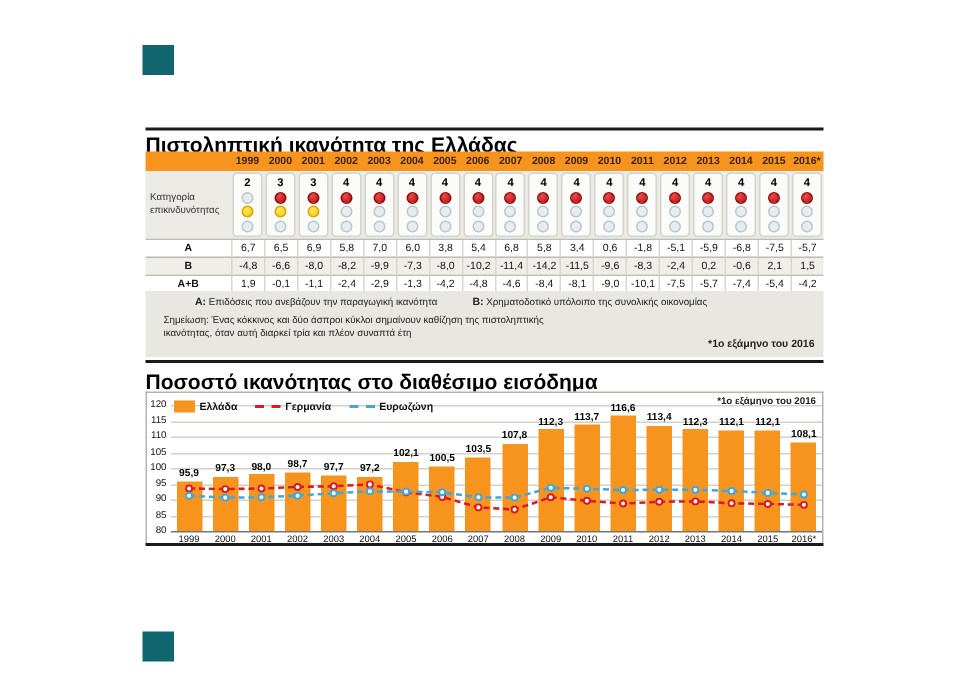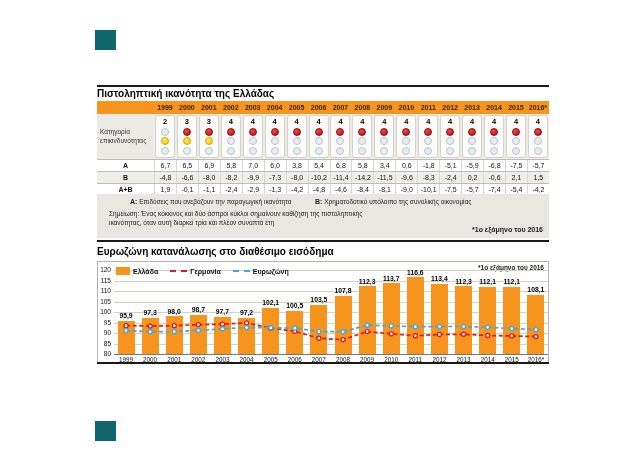--- a/index.html
+++ b/index.html
@@ -2,21 +2,21 @@
 <html><head>
 <meta charset="utf-8">
 <style>
   html,body{margin:0;padding:0;}
   .page{position:relative;width:640px;height:452px;background:#ffffff;overflow:hidden;
         font-family:"Liberation Sans", sans-serif;color:#111;}
   .marker{position:absolute;width:21px;height:20px;background:#11656E;}
   .m-top{left:95px;top:30px;}
   .m-bot{left:95px;top:421px;}
   .rule{position:absolute;left:97px;width:452px;height:2px;background:#1a1a1a;}
-  .sec-title{position:absolute;left:97px;width:452px;font-size:10px;font-weight:bold;color:#000;}
+  .sec-title{position:absolute;left:97px;width:452px;font-size:14px;font-weight:bold;color:#000;}
 
   
   .tbl{position:absolute;left:97px;top:101px;width:452px;border-bottom:1px solid #bdbdb7;}
   .t-row{display:flex;width:452px;}
   .c-lbl{width:57px;flex:none;box-sizing:border-box;}
   .c-yr{flex:1;text-align:center;min-width:0;}
   .hdr-row{background:#F7941E;height:13px;line-height:13px;font-size:7px;font-weight:bold;color:#3b2309;}
   .risk-row{background:#EBEAE5;height:45px;}
   .risk-label{font-size:6.5px;color:#333;display:flex;align-items:center;padding-left:3px;line-height:1.3;}
   .risk-cell{display:flex;align-items:center;justify-content:center;}
@@ -307,21 +307,21 @@
     </div>
     <div class="def def-b">
       <b>Β:</b>
       <span>Χρηματοδοτικό υπόλοιπο της συνολικής οικονομίας</span>
     </div>
     <div class="note-text">Σημείωση: Ένας κόκκινος και δύο άσπροι κύκλοι σημαίνουν καθίζηση της πιστοληπτικής ικανότητας, όταν αυτή διαρκεί τρία και πλέον συναπτά έτη</div>
     <div class="panel-foot">*1ο εξάμηνο του 2016</div>
   </div>
 
   <div class="rule" style="top:240px;"></div>
-  <div class="sec-title" style="top:246px;">Ευρωζώνη κατανάλωσης στο διαθέσιμο εισόδημα</div>
+  <div class="sec-title" style="top:246px;">Ποσοστό ικανότητας στο διαθέσιμο εισόδημα</div>
 
   <div class="chart-box">
     <div class="chart-foot">*1ο εξάμηνο του 2016</div>
     <div class="legend">
       <span class="sw-bar" style="background: rgb(247, 148, 30);"></span>
       <span class="lg-lbl">Ελλάδα</span>
       <span class="sw-line" style="border-top-color: rgb(221, 26, 33);"></span>
       <span class="lg-lbl">Γερμανία</span>
       <span class="sw-line" style="border-top-color: rgb(63, 169, 220);"></span>
       <span class="lg-lbl">Ευρωζώνη</span>

